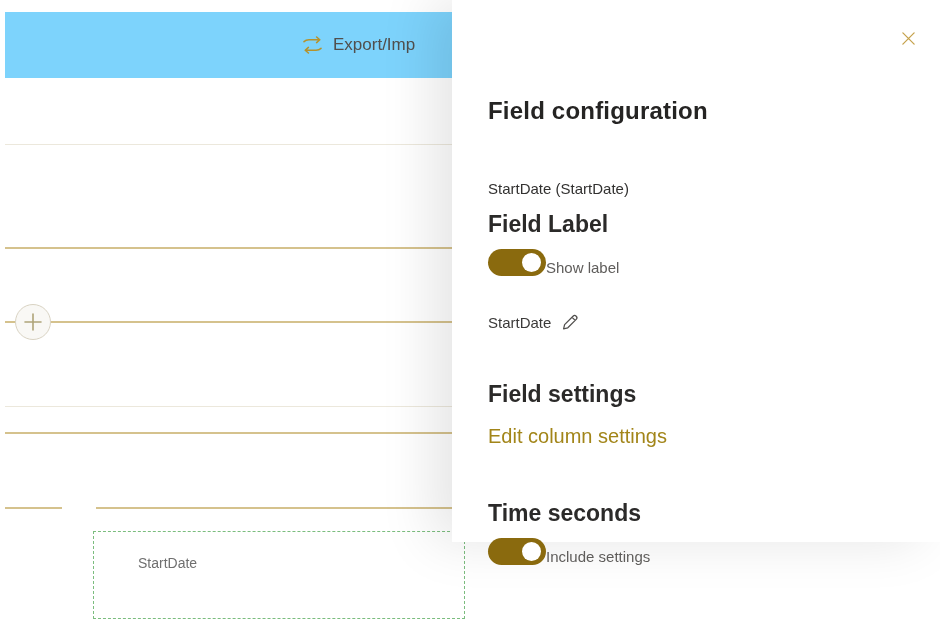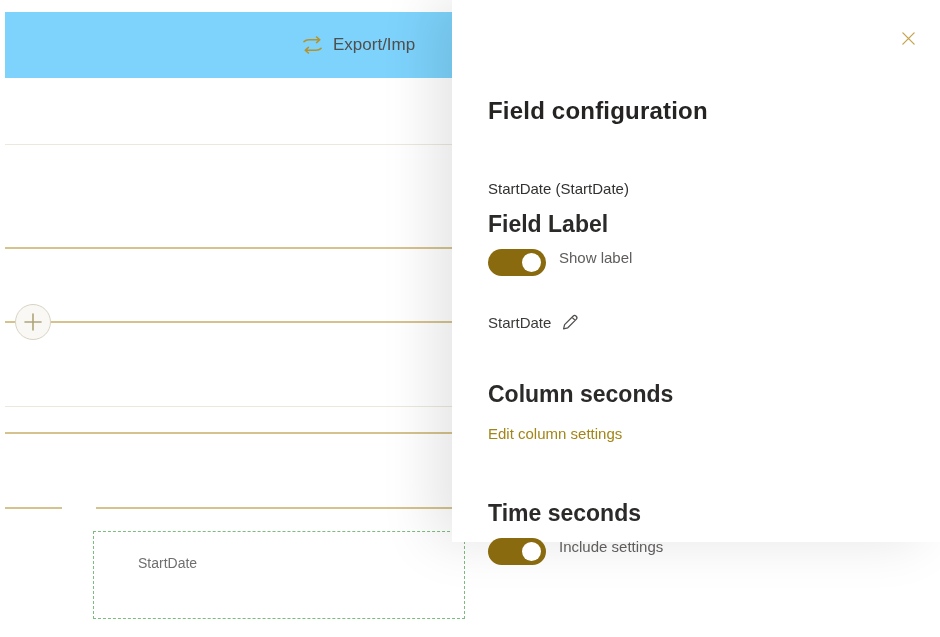--- a/index.html
+++ b/index.html
@@ -60,21 +60,21 @@
   .section-heading {
     position:absolute; left:36px;
     font-size:23px; font-weight:600; color:#2b2a29;
   }
   .h-field-label     { top:211px; }
   .h-column-settings { top:381px; }
   .h-time-settings   { top:500px; }
 
   .toggle-row {
     position:absolute; left:36px;
-    display:flex; align-items:flex-start; gap:13px;
+    display:flex; align-items:flex-end; 
   }
   .toggle-row-1 { top:249px; }
   .toggle-row-2 { top:538px; }
   .toggle {
     width:58px; height:27px; border-radius:14px;
     background:#8a6a0e; position:relative; cursor:pointer; flex:0 0 auto;
   }
   .toggle .knob {
     position:absolute; top:4px; left:5px; width:19px; height:19px;
     border-radius:50%; background:#ffffff;
@@ -84,21 +84,21 @@
 
   .fieldname-row {
     position:absolute; left:36px; top:312px;
     display:flex; align-items:center; gap:9px;
   }
   .fieldname-text { font-size:15px; color:#3b3a39; }
   .edit-icon-btn { display:flex; align-items:center; cursor:pointer; }
 
   .panel-link {
     position:absolute; left:36px; top:425px;
-    font-size:15px; color:#a28519; cursor:pointer;
+    font-size:20px; color:#a28519; cursor:pointer;
   }
 </style>
 </head>
 <body>
 
 <div class="abs topbar">
   <div class="topbar-btn">
     <span style="display:flex;">
       <svg width="21" height="18" viewBox="0 0 21 18">
         <path d="M2 5.6 C3.6 4 5 3.8 7 3.8 L17.5 3.8 M14.6 1 L17.8 3.8 L14.6 6.6" stroke="#b5922c" stroke-width="1.5" fill="none" stroke-linecap="round" stroke-linejoin="round"></path>
@@ -159,21 +159,21 @@
 
   <div class="fieldname-row">
     <span class="fieldname-text">StartDate</span>
     <span class="edit-icon-btn">
       <svg width="20" height="20" viewBox="0 0 20 20">
         <path d="M4.6 12.6 L13 4.2 C13.9 3.3 15.3 3.3 16.2 4.2 C17.1 5.1 17.1 6.5 16.2 7.4 L7.8 15.8 L3.6 16.8 L4.6 12.6 Z M12 5.2 L15.2 8.4" stroke="#514f4d" stroke-width="1.25" fill="none" stroke-linejoin="round"></path>
       </svg>
     </span>
   </div>
 
-  <div class="section-heading h-column-settings">Column seconds</div>
+  <div class="section-heading h-column-settings">Field settings</div>
 
   <div class="panel-link">Edit column settings</div>
 
   <div class="section-heading h-time-settings">Time seconds</div>
 
   <div class="toggle-row toggle-row-2">
     <div class="toggle on">
       <div class="knob"></div>
     </div>
     <span class="toggle-label">Include settings</span>

